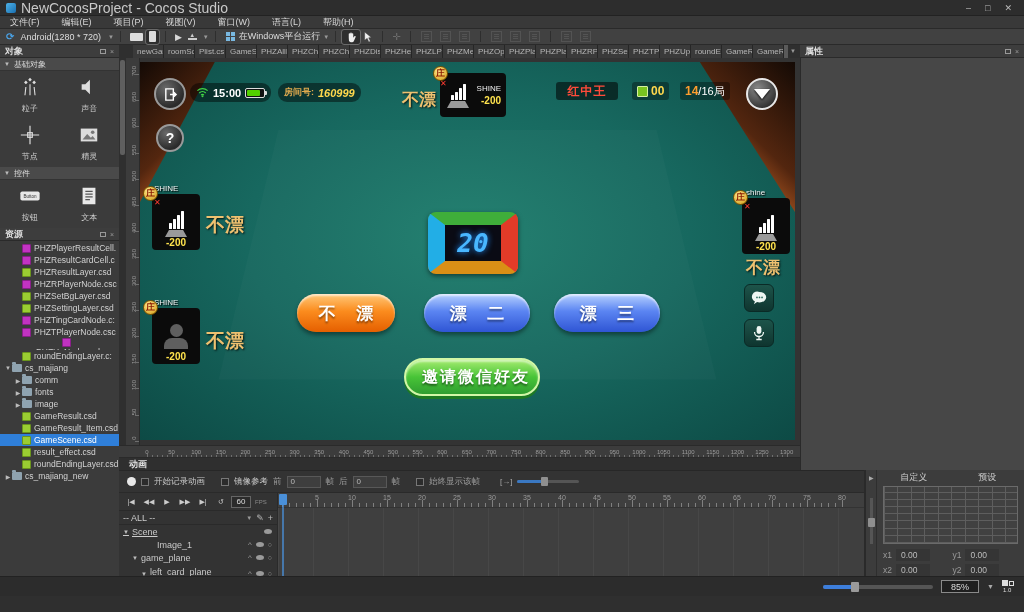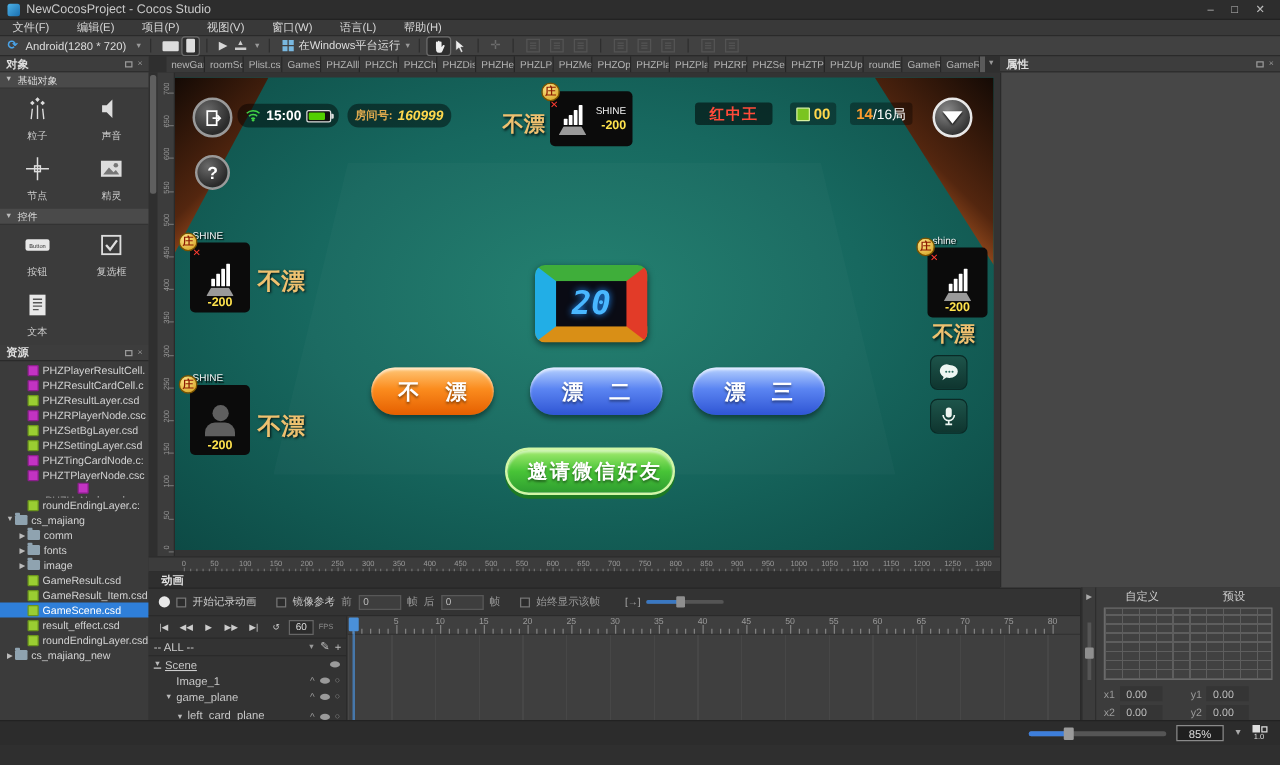--- a/index.html
+++ b/index.html
@@ -3,21 +3,21 @@
 <meta charset="utf-8">
 <style>
   *{margin:0;padding:0;box-sizing:border-box;}
   html,body{width:1024px;height:612px;overflow:hidden;}
   body{font-family:"Liberation Sans","DejaVu Sans",sans-serif;background:#2b2b2b;color:#ccc;font-size:9px;-webkit-font-smoothing:antialiased;}
   #app{position:relative;width:1024px;height:612px;background:#2f2f2f;overflow:hidden;}
 
   
   #titlebar{position:absolute;left:0;top:0;width:1024px;height:16px;background:#2d2d2d;display:flex;align-items:center;padding:0 6px;border-bottom:1px solid #222;}
   #app-icon{width:10px;height:10px;background:linear-gradient(135deg,#4db2e8,#1a6fb0);border-radius:2px;margin-right:5px;}
-  #titlebar .t{color:#c9c9c9;font-size:10px;}
+  #titlebar .t{color:#c9c9c9;font-size:14px;}
   #win-controls{margin-left:auto;display:flex;gap:14px;color:#bbb;font-size:9px;padding-right:6px;}
   #win-controls span{cursor:default;}
 
   
   #menubar{position:absolute;left:0;top:16px;width:1024px;height:13px;background:#393939;display:flex;align-items:center;gap:22px;padding-left:10px;border-bottom:1px solid #2a2a2a;}
   .menu-item{color:#d6d6d6;font-size:9px;}
 
   
   #toolbar{position:absolute;left:0;top:29px;width:1024px;height:16px;background:#414141;display:flex;align-items:center;padding-left:6px;border-bottom:1px solid #2a2a2a;}
   .tb-sep{width:1px;height:11px;background:#2e2e2e;margin:0 6px;}
@@ -384,27 +384,20 @@
           <span class="arr">▼</span>
           <span>控件</span>
         </div>
         <div class="pal-grid">
           <div class="pal-cell">
             <span><svg width="24" height="22" viewBox="0 0 24 24">
                 <rect x="1.5" y="7" width="21" height="10" rx="2" fill="#e8e8e8"></rect>
                 <text x="12" y="14.6" font-size="5" text-anchor="middle" fill="#333">Button</text>
               </svg></span>
             <span class="lbl">按钮</span>
-          </div>
-          <div class="pal-cell">
-            <span><svg width="22" height="22" viewBox="0 0 24 24">
-                <rect x="4" y="4" width="16" height="16" fill="none" stroke="#ddd" stroke-width="1.6"></rect>
-                <path d="M7.5 12 l3.5 4 6 -8" stroke="#ddd" stroke-width="2" fill="none"></path>
-              </svg></span>
-            <span class="lbl">复选框</span>
           </div>
           <div class="pal-cell">
             <span><svg width="22" height="22" viewBox="0 0 24 24">
                 <rect x="5" y="3" width="14" height="18" fill="#e8e8e8"></rect>
                 <path d="M8 7 h8 M8 10 h8 M8 13 h8 M8 16 h5" stroke="#555" stroke-width="1.2"></path>
               </svg></span>
             <span class="lbl">文本</span>
           </div>
         </div>
       </div>
@@ -910,21 +903,21 @@
         <span class="ic">+</span>
       </div>
       <div id="tracks">
           <div class="trk" style="padding-left: 4px; text-decoration: underline;">
             <span class="arr">▼</span>
             <span class="lbl">Scene</span>
             <span class="ics">
               <span class="eye"></span>
             </span>
           </div>
-          <div class="trk" style="padding-left: 13px;">
+          <div class="trk" style="padding-left: 13px; gap: 16px;">
             <span class="arr"></span>
             <span class="lbl">Image_1</span>
             <span class="ics">
               <span class="caret">^</span>
               <span class="eye"></span>
               <span class="ring">○</span>
             </span>
           </div>
           <div class="trk" style="padding-left: 13px;">
             <span class="arr">▼</span>

